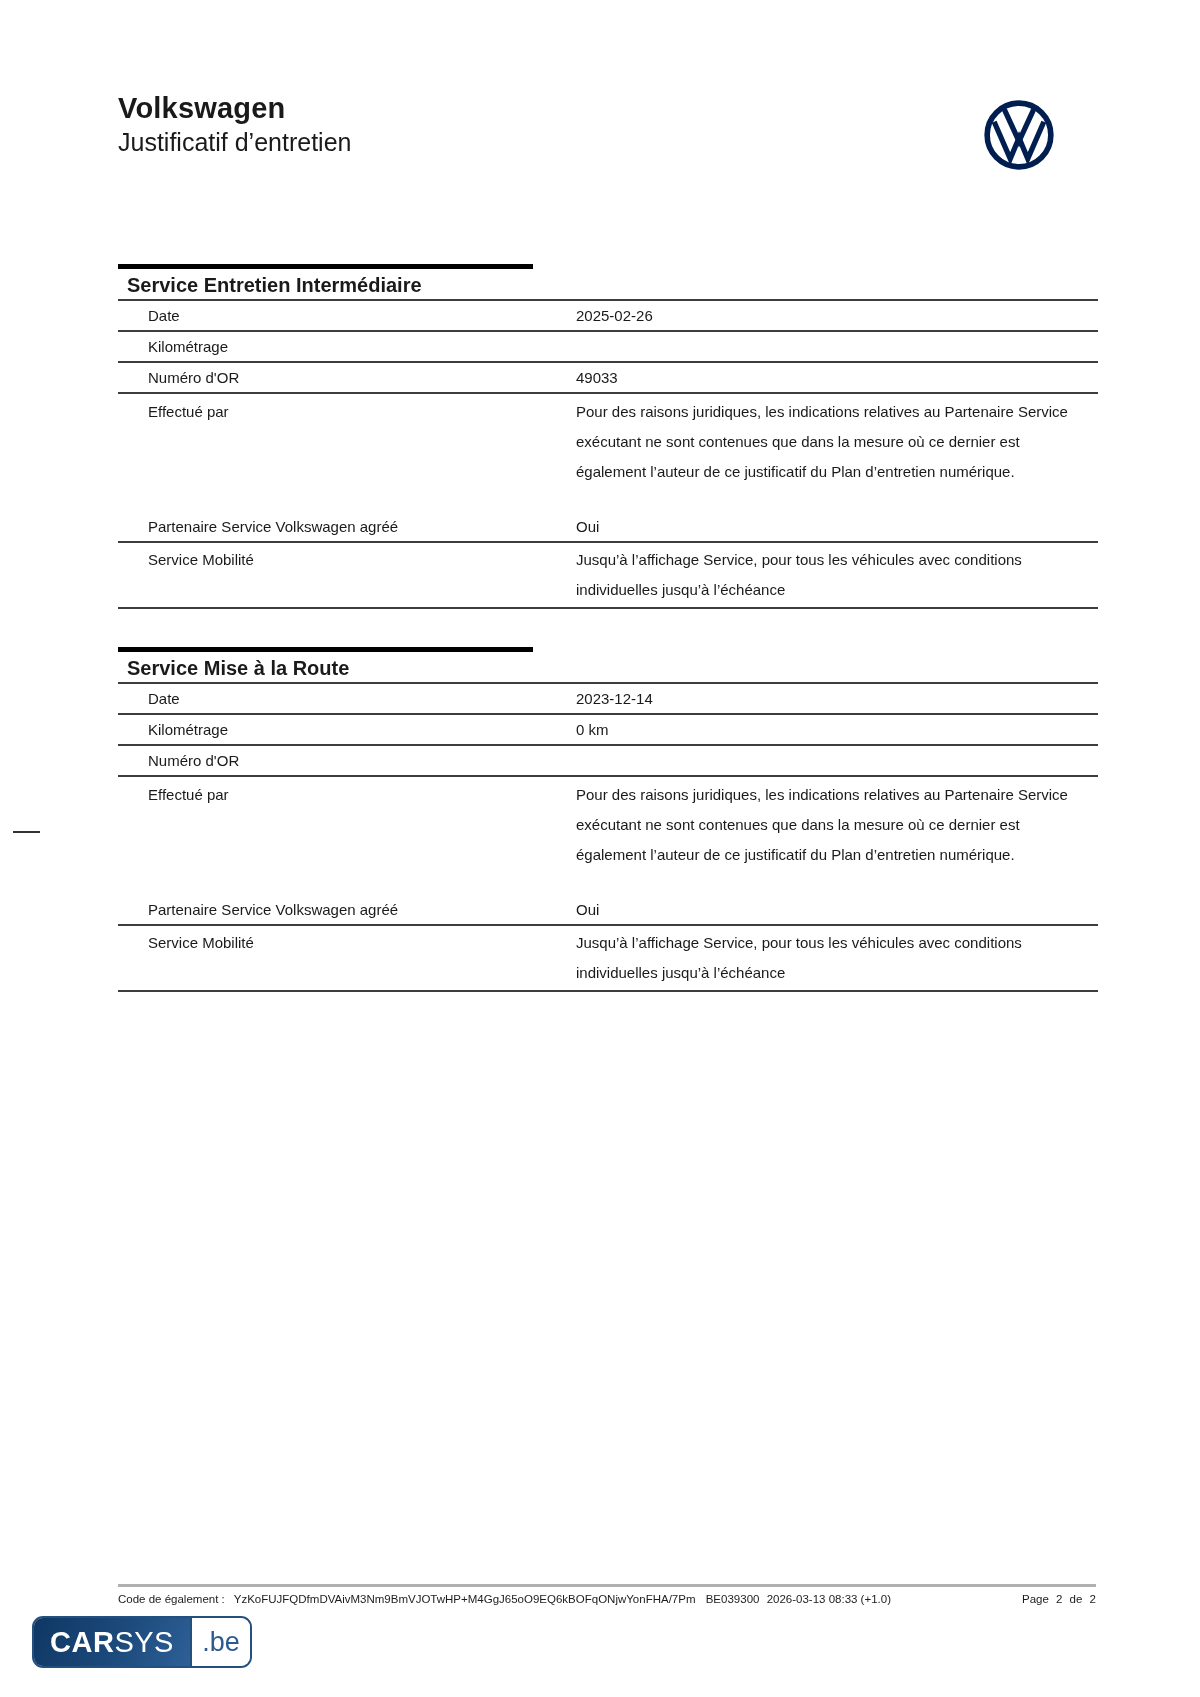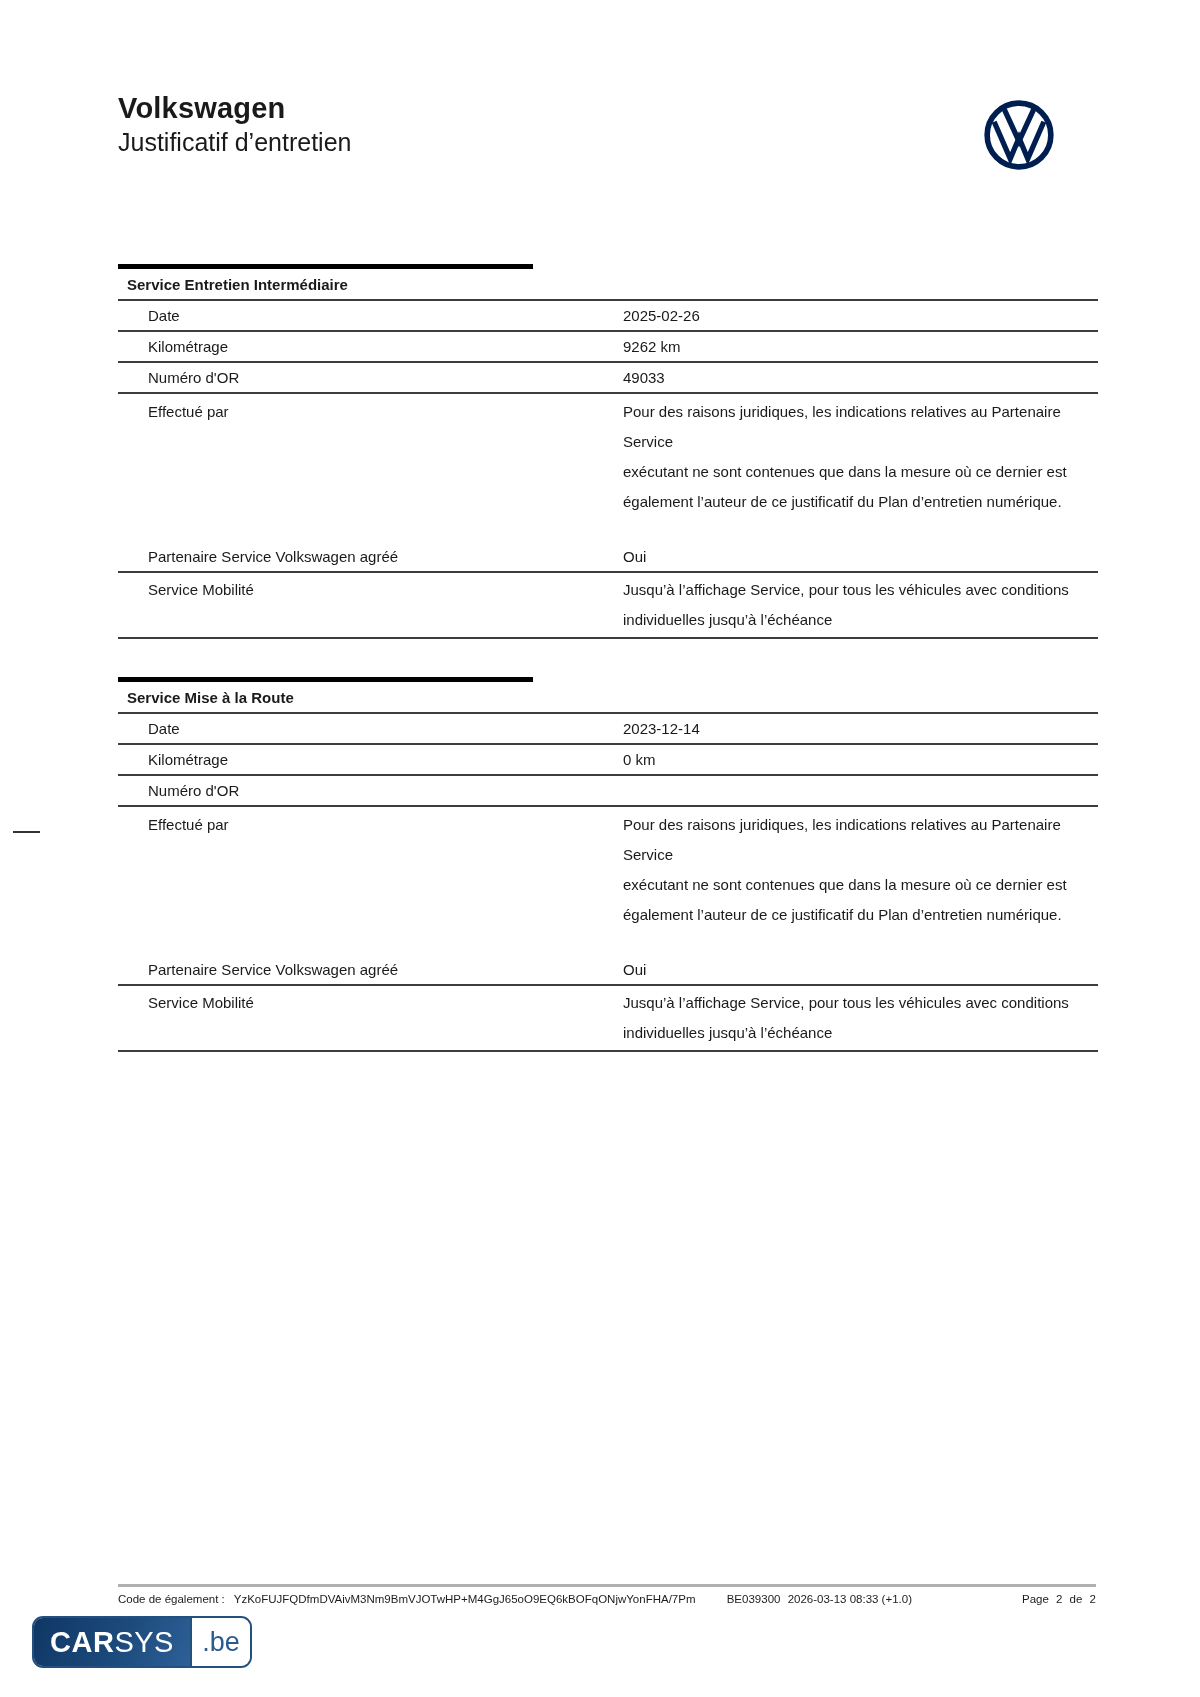--- a/index.html
+++ b/index.html
@@ -13,42 +13,42 @@
   .brand-title { font-size:29px; font-weight:bold; line-height:28px; letter-spacing:0.2px; }
   .doc-title   { font-size:25px; font-weight:normal; line-height:26px; margin-top:7px; }
 
   .vw-logo { position:absolute; left:984px; top:100px; width:70px; height:70px; }
 
   
   .tables { position:absolute; left:118px; top:264px; width:980px; }
   .svc-table { margin-bottom:38px; }
   .table-bar { width:415px; height:5px; background:#000000; }
   .table-title {
-    font-size:15px; font-weight:bold; line-height:20px;
+    font-size:20px; font-weight:bold; line-height:20px;
     padding:6px 0 4px 9px; border-bottom:2px solid #3d3d3d;
   }
-  .row { display:flex; font-size:15px; line-height:20px; padding:5px 0 4px; border-bottom:2px solid #3d3d3d;gap:47px; }
+  .row { display:flex; font-size:15px; line-height:20px; padding:5px 0 4px; border-bottom:2px solid #3d3d3d; }
   .row-label { flex:none; width:428px; padding-left:30px; }
   .row-value { flex:1; }
   .row--paragraph { border-bottom:none; padding:3px 0 25px; line-height:30px; }
   .row--wrap { padding:2px 0; line-height:30px; }
   .row--paragraph .vline, .row--wrap .vline { line-height:30px; }
 
   
   .fold-mark { position:absolute; left:13px; top:831px; width:27px; height:2px; background:#333333; }
 
   
   .footer-rule { position:absolute; left:118px; top:1584px; width:978px; height:3px; background:#b0b0b0; }
   .footer-line {
     position:absolute; left:118px; top:1593px; width:978px;
     display:flex; justify-content:space-between; align-items:baseline;
     font-size:11.5px; color:#1c1c1c; white-space:nowrap;
   }
   .sec-label { margin-right:6px; }
-  .sec-code  { margin-right:28px; }
+  .sec-code  { margin-right:7px; }
   .doc-ref   { margin-right:4px; }
   .page-indicator { word-spacing:4px;padding-left:31px; }
 
   
   .carsys {
     position:absolute; left:32px; top:1616px; width:220px; height:52px;
     border:2px solid #24507f; border-radius:11px; box-sizing:border-box;
     display:flex; overflow:hidden; background:#c4b5fd;
   }
   .carsys-main {
@@ -86,23 +86,20 @@
     <div>
   <div class="row row--default">
     <div class="row-label">Date</div>
     <div class="row-value">
               <div class="vline">2025-02-26</div>
             </div>
   </div>
 
   <div class="row row--default">
     <div class="row-label">Kilométrage</div>
-    <div class="row-value">
-              <div class="vline">9262 km</div>
-            </div>
   </div>
 
   <div class="row row--default">
     <div class="row-label">Numéro d'OR</div>
     <div class="row-value">
               <div class="vline">49033</div>
             </div>
   </div>
 
   <div class="row row--paragraph">

